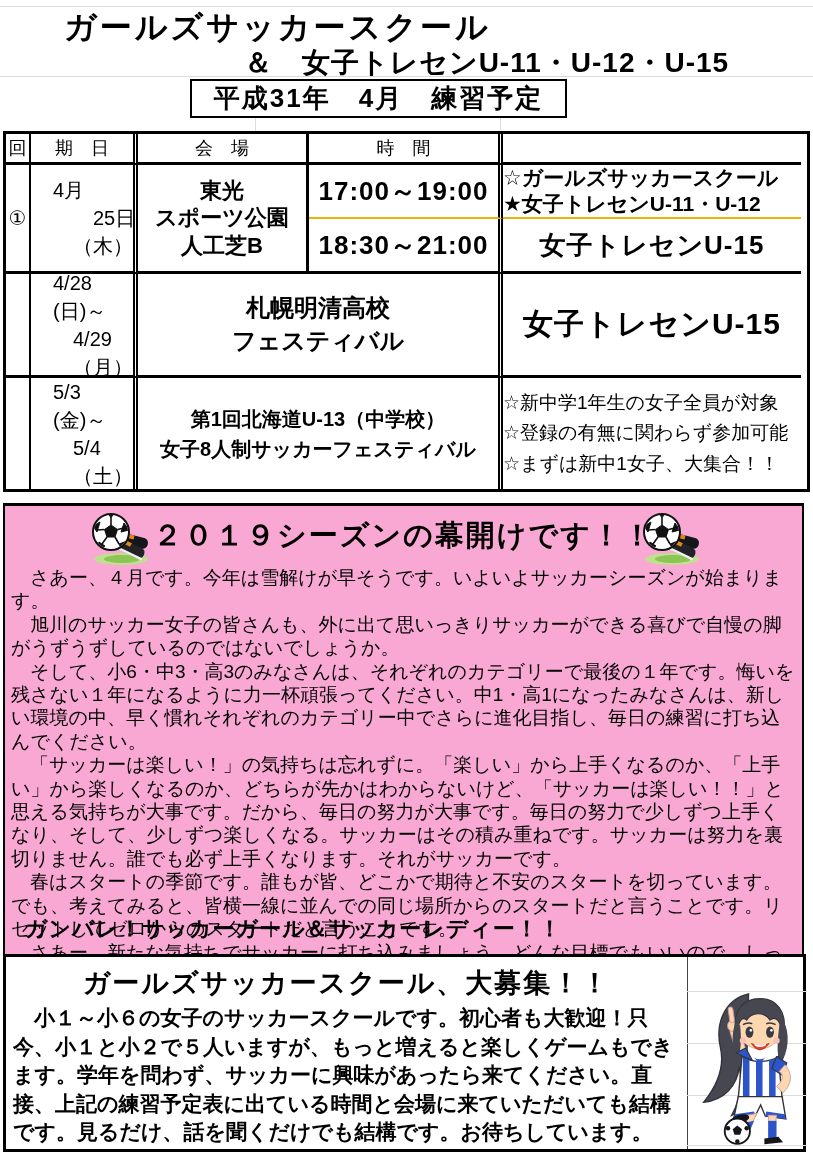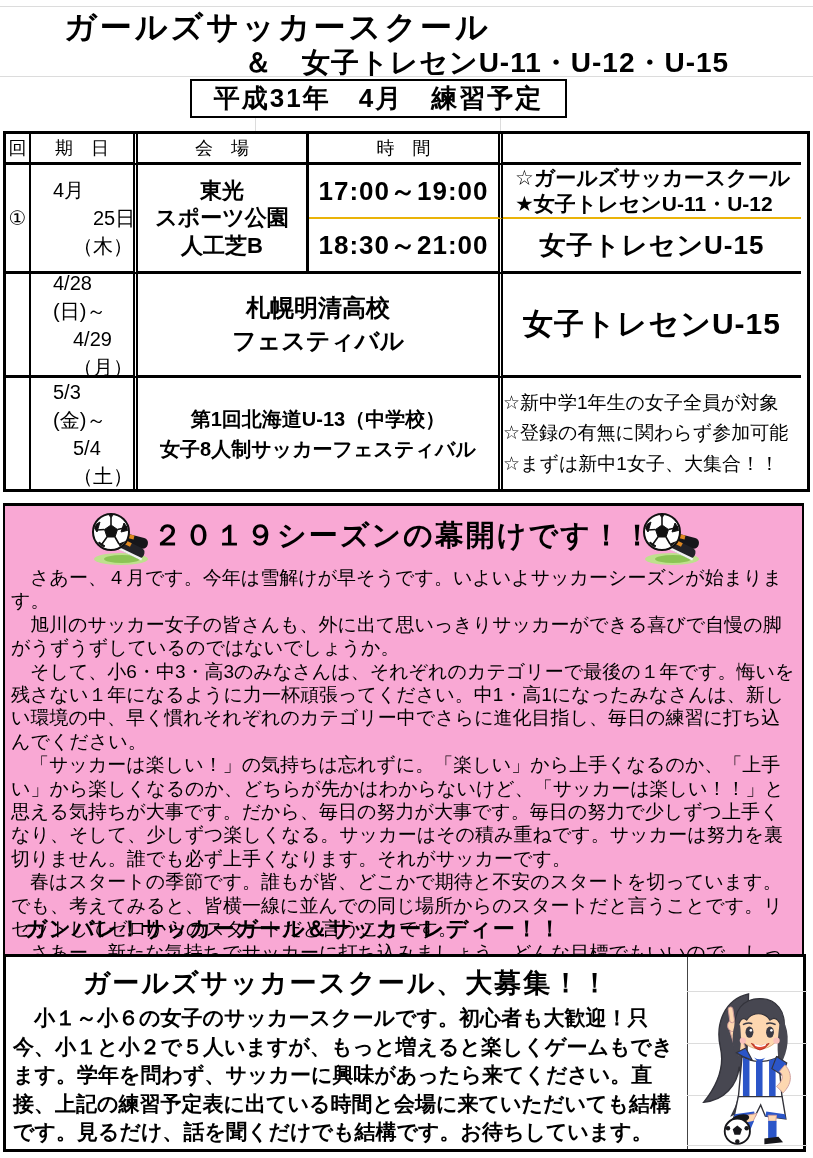--- a/index.html
+++ b/index.html
@@ -31,21 +31,21 @@
   .brd{border-right:5px double #000;}
   .bb2{border-bottom:2px solid #eab308;}
   .bb3{border-bottom:3px solid #000;}
   .hcell{font-size:18px;font-weight:500;}
   .round-cell{font-size:20px;}
   .date-cell{font-size:20px;font-weight:400;line-height:1.4;white-space:pre;align-items:flex-start !important;padding-left:22px;}
   .venue1{font-size:22px;font-weight:bold;line-height:1.25;text-align:center;white-space:pre;}
   .venue2{font-size:24px;font-weight:bold;line-height:1.35;text-align:center;white-space:pre;}
   .venue3{font-size:20px;font-weight:bold;line-height:1.5;text-align:center;white-space:pre;}
   .time-cell{font-size:26px;font-weight:bold;letter-spacing:1px;}
-  .note-a{font-size:21px;font-weight:bold;line-height:1.22;white-space:pre;align-items:flex-start !important;padding-left:12px;}
+  .note-a{font-size:21px;font-weight:bold;line-height:1.22;white-space:pre;align-items:flex-start !important;padding-left:0;}
   .note-b{font-size:26px;font-weight:bold;letter-spacing:1px;}
   .note-c{font-size:30px;font-weight:bold;letter-spacing:1px;}
   .note-d{font-size:19px;font-weight:500;line-height:1.6;white-space:pre;align-items:flex-start !important;}
 
   
   .season-box{
     position:absolute;left:3px;top:503px;width:797px;height:454px;background:#f9a8d4;
     border:2px solid #000;border-top:3px solid #000;z-index:2;
   }
   .season-heading{

